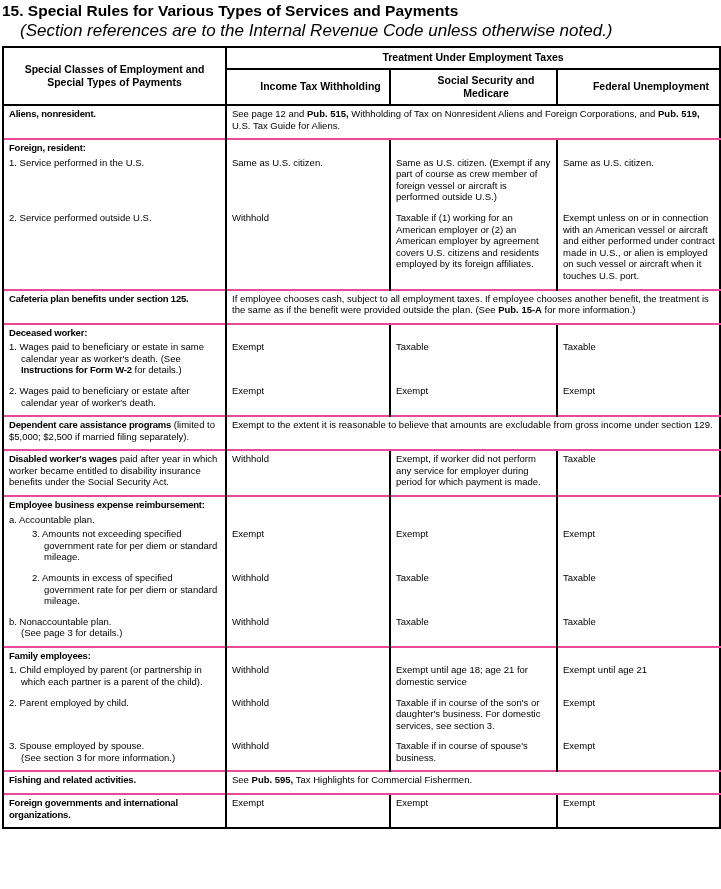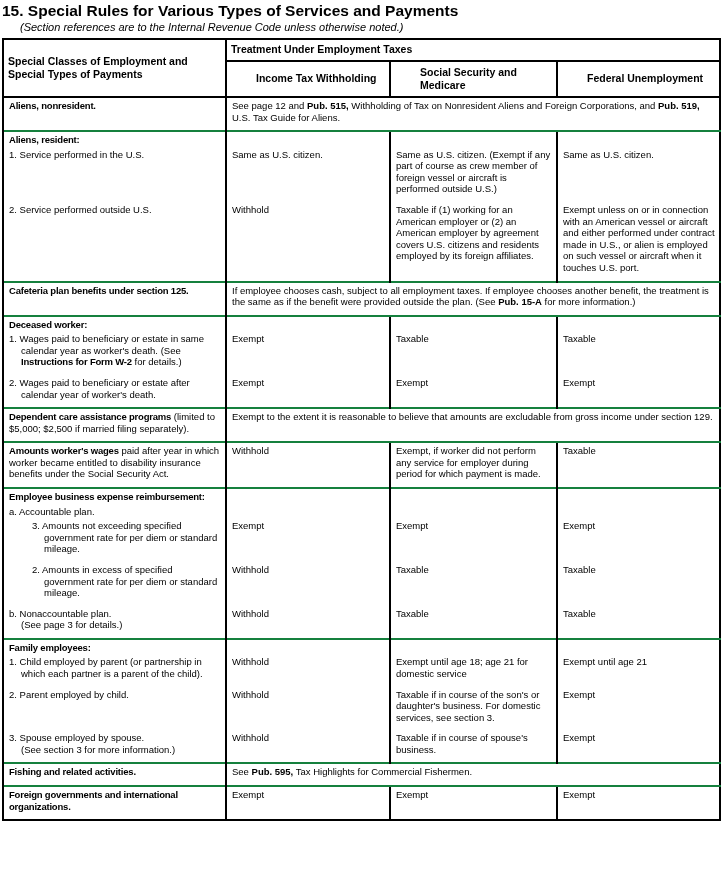--- a/index.html
+++ b/index.html
@@ -3,37 +3,37 @@
 <meta charset="utf-8">
 <style>
   html, body { margin:0; padding:0; background:#fff; color:#000; }
   body { width:721px; font-family:"Liberation Sans", sans-serif; }
   .page { width:721px; }
   .title {
     font-size:15.5px; font-weight:bold; margin:2px 0 1px 2px;
     font-family:"Liberation Sans", sans-serif;
   }
   .subtitle {
-    font-style:italic; font-size:11px; margin:0 0 5px 20px;
+    font-style:italic; font-size:17px; margin:0 0 5px 20px;
   }
   table.rules {
     border-collapse:collapse; table-layout:fixed;
     width:717px; margin-left:2px; border:2px solid #000;
   }
   thead th {
     border:2px solid #000; font-size:10.5px; font-weight:bold;
-    text-align:left; vertical-align:middle; padding:2px 4px; line-height:1.25;
+    text-align:center; vertical-align:middle; padding:2px 4px; line-height:1.25;
   }
   thead th.group-th { height:16px; }
   thead tr.subhead th { height:30px;padding-left:29px; }
   tbody td {
     border-left:2px solid #000; vertical-align:top;
     font-size:9.5px; line-height:1.22; padding:2px 4px 7px 5px;
   }
-  tr.sec td { border-top:2px solid #15803d; }
+  tr.sec td { border-top:2px solid #ec4899; }
   tr.head td { padding-bottom:1px; }
   td.c1 { white-space:pre-line; }
   td.c1 b { letter-spacing:-0.2px; }
   td.ind1 { padding-left:17px; text-indent:-12px; }
   td.ind2 { padding-left:40px; text-indent:-12px; }
 </style>
 </head>
 <body>
 
 <div class="page">
@@ -57,21 +57,21 @@
         <th>Social Security and Medicare</th>
         <th>Federal Unemployment</th>
       </tr>
     </thead>
     <tbody id="table-body">
         <tr class="sec">
           <td class="c1 ind0"><b>Aliens, nonresident.</b></td>
           <td colspan="3">See page 12 and <b>Pub. 515,</b> Withholding of Tax on Nonresident Aliens and Foreign Corporations, and <b>Pub. 519,</b> U.S. Tax Guide for Aliens.</td>
         </tr>
         <tr class="sec head">
-          <td class="c1 ind0"><b>Aliens, resident:</b></td>
+          <td class="c1 ind0"><b>Foreign, resident:</b></td>
           <td></td>
           <td></td>
           <td></td>
         </tr>
         <tr>
           <td class="c1 ind1">1. Service performed in the U.S.</td>
           <td>Same as U.S. citizen.</td>
           <td>Same as U.S. citizen. (Exempt if any part of course as crew member of foreign vessel or aircraft is performed outside U.S.)</td>
           <td>Same as U.S. citizen.</td>
         </tr>
@@ -101,21 +101,21 @@
           <td class="c1 ind1">2. Wages paid to beneficiary or estate after calendar year of worker's death.</td>
           <td>Exempt</td>
           <td>Exempt</td>
           <td>Exempt</td>
         </tr>
         <tr class="sec">
           <td class="c1 ind0"><b>Dependent care assistance programs</b> (limited to $5,000; $2,500 if married filing separately).</td>
           <td colspan="3">Exempt to the extent it is reasonable to believe that amounts are excludable from gross income under section 129.</td>
         </tr>
         <tr class="sec">
-          <td class="c1 ind0"><b>Amounts worker's wages</b> paid after year in which worker became entitled to disability insurance benefits under the Social Security Act.</td>
+          <td class="c1 ind0"><b>Disabled worker's wages</b> paid after year in which worker became entitled to disability insurance benefits under the Social Security Act.</td>
           <td>Withhold</td>
           <td>Exempt, if worker did not perform any service for employer during period for which payment is made.</td>
           <td>Taxable</td>
         </tr>
         <tr class="sec head">
           <td class="c1 ind0"><b>Employee business expense reimbursement:</b></td>
           <td></td>
           <td></td>
           <td></td>
         </tr>

